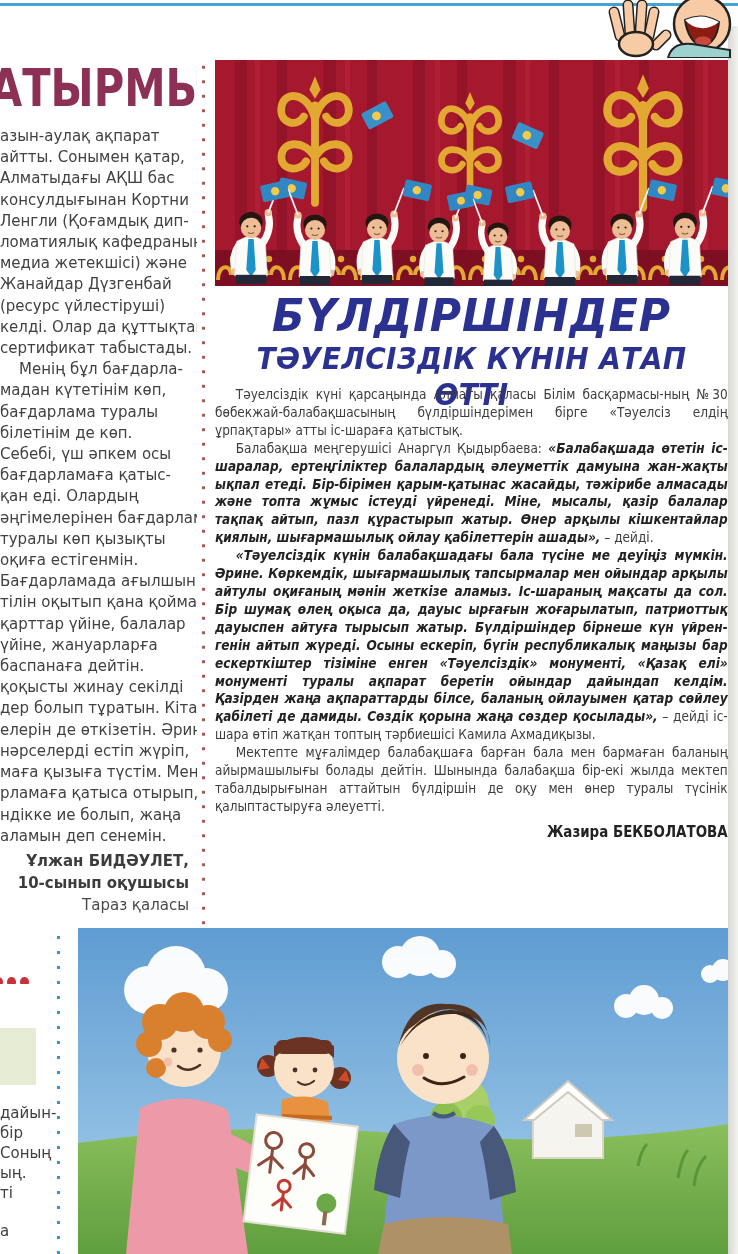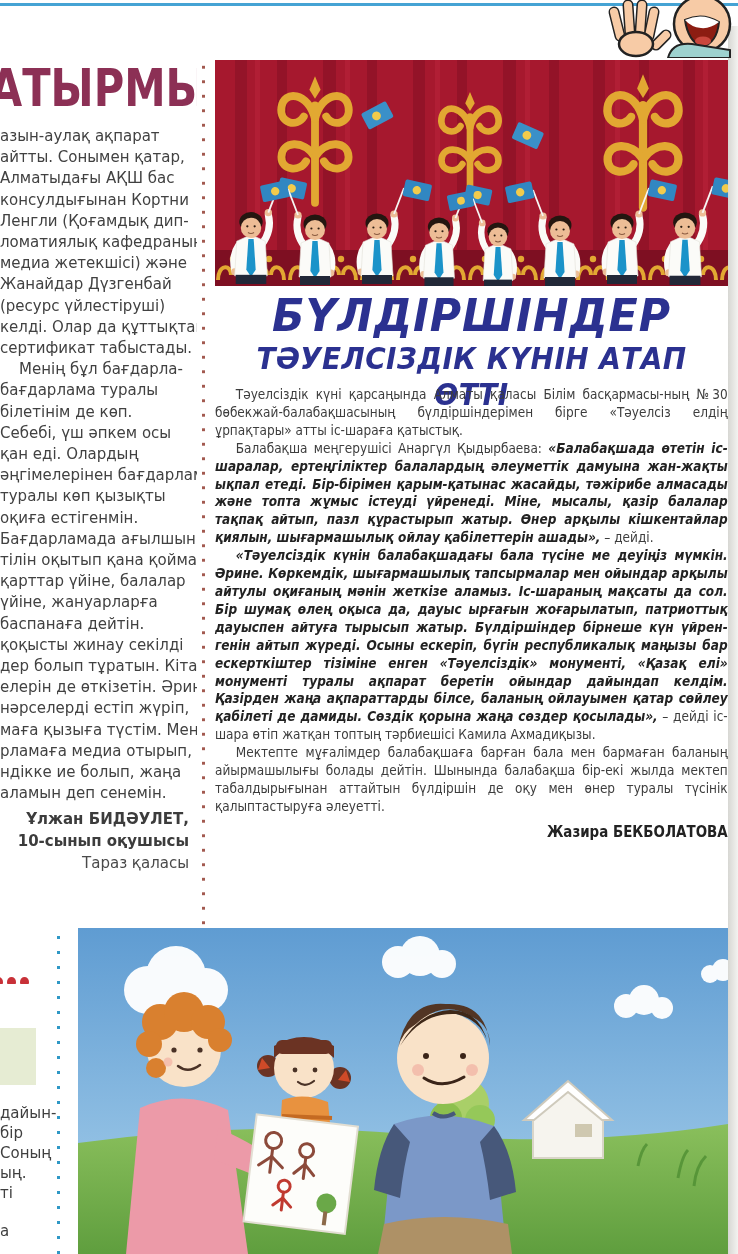--- a/index.html
+++ b/index.html
@@ -86,38 +86,40 @@
         <div class="line">Алматыдағы АҚШ бас</div>
         <div class="line">консулдығынан Кортни</div>
         <div class="line">Ленгли (Қоғамдық дип-</div>
         <div class="line">ломатиялық кафедраның</div>
         <div class="line">медиа жетекшісі) және</div>
         <div class="line">Жанайдар Дүзгенбай</div>
         <div class="line">(ресурс үйлестіруші)</div>
         <div class="line">келді. Олар да құттықтап,</div>
         <div class="line">сертификат табыстады.</div>
         <div class="line">&nbsp;&nbsp;&nbsp;&nbsp;Менің бұл бағдарла-</div>
+        <div class="line">мадан күтетінім көп,</div>
         <div class="line">бағдарлама туралы</div>
         <div class="line">білетінім де көп.</div>
         <div class="line">Себебі, үш әпкем осы</div>
+        <div class="line">бағдарламаға қатыс-</div>
         <div class="line">қан еді. Олардың</div>
         <div class="line">әңгімелерінен бағдарлама</div>
         <div class="line">туралы көп қызықты</div>
         <div class="line">оқиға естігенмін.</div>
         <div class="line">Бағдарламада ағылшын</div>
         <div class="line">тілін оқытып қана қоймай,</div>
         <div class="line">қарттар үйіне, балалар</div>
         <div class="line">үйіне, жануарларға</div>
         <div class="line">баспанаға дейтін.</div>
         <div class="line">қоқысты жинау секілді</div>
         <div class="line">дер болып тұратын. Кітап</div>
         <div class="line">елерін де өткізетін. Әрине,</div>
         <div class="line">нәрселерді естіп жүріп,</div>
         <div class="line">маға қызыға түстім. Мен</div>
-        <div class="line">рламаға медиа отырып,</div>
+        <div class="line">рламаға қатыса отырып,</div>
         <div class="line">ндікке ие болып, жаңа</div>
         <div class="line">аламын деп сенемін.</div>
       </div>
     <div class="left-author">
       <div>Ұлжан БИДӘУЛЕТ,</div>
       <div>10-сынып оқушысы</div>
       <div class="left-city">Тараз қаласы</div>
     </div>
   </div>
 

